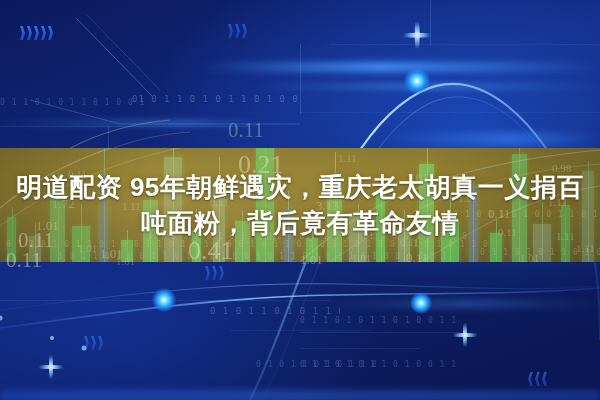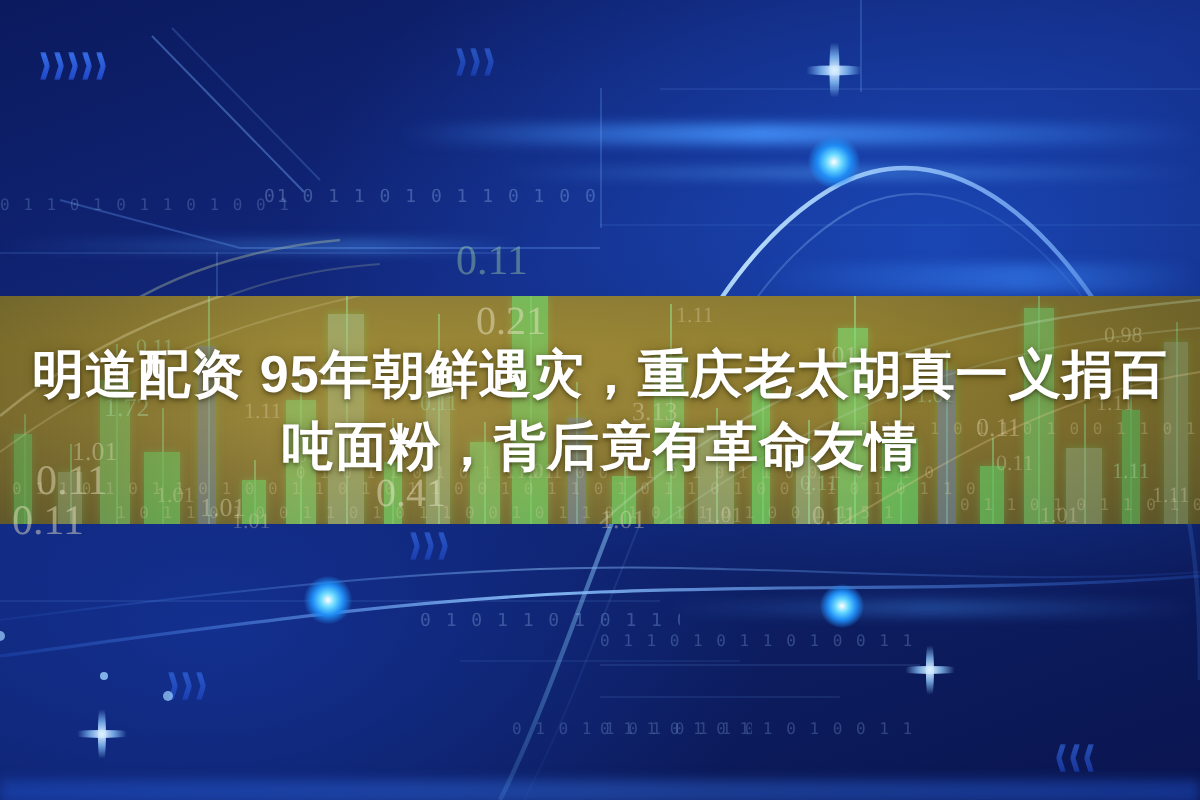--- a/index.html
+++ b/index.html
@@ -75,21 +75,21 @@
   .bar.blue{background:rgba(110,150,220,.45);}
   .bar.tall{background:rgba(120,225,120,.62);}
   .wick{position:absolute;width:1px;background:rgba(150,230,150,.55);}
 
   
   .num{position:absolute;font-family:"Liberation Serif","DejaVu Serif",serif;
      color:rgba(225,218,180,.42);pointer-events:none;}
   .num.sm{font-size:11px;color:rgba(230,222,185,.32);}
   .num.md{font-size:13px;}
   .num.lg{font-size:21px;color:rgba(232,226,195,.48);}
-  .num.xl{font-size:20px;color:rgba(234,228,198,.5);}
+  .num.xl{font-size:26px;color:rgba(234,228,198,.5);}
   .num.green{color:rgba(170,225,170,.40);}
 
   
   .bband{position:absolute;font-family:"DejaVu Sans Mono","Liberation Mono",monospace;
      font-size:8px;letter-spacing:1px;color:rgba(215,205,160,.30);white-space:nowrap;pointer-events:none;}
 
   
   .headline{position:absolute;left:0;top:148px;width:600px;height:114px;
      display:flex;flex-direction:column;align-items:center;justify-content:center;gap:4px;}
   .hl-line{font-size:26px;font-weight:bold;color:#ffffff;letter-spacing:.5px;

